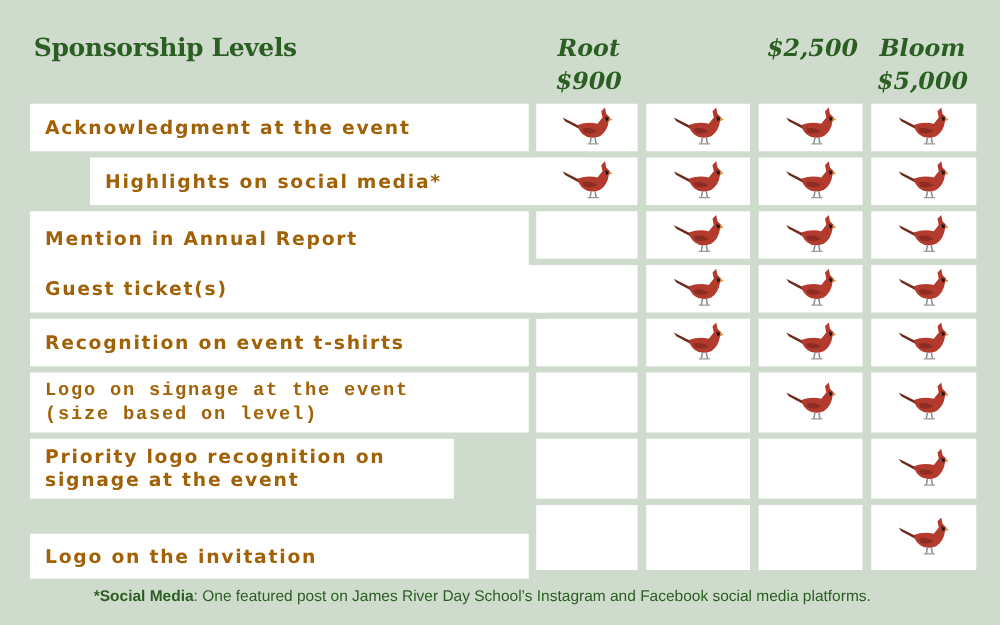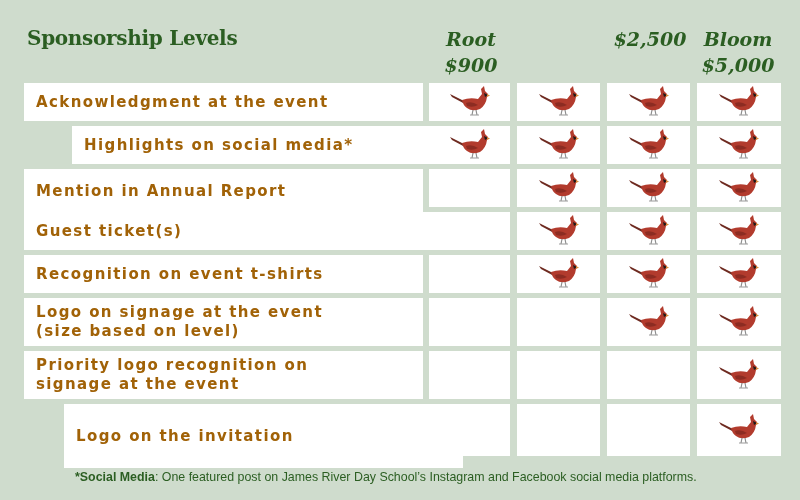--- a/index.html
+++ b/index.html
@@ -250,21 +250,21 @@
   <svg class="bird" viewBox="0 0 44 34">
     <path d="M2 9 L16 16 L17 19 L4 12 Z" fill="#6e2a20"></path>
     <path d="M14 15 Q22 12 30 14 L34 9 L33 4 L36 1 L37 6 L40 9 L39 12 Q38 20 32 24 Q24 27 19 23 Q15 20 14 15 Z" fill="#b23b2d"></path>
     <path d="M18 18 Q24 16 30 20 Q25 23 19 21 Z" fill="#8c2c22"></path>
     <path d="M36 8 L40 10 L37 12 Z" fill="#1a1a1a"></path>
     <path d="M39 9 L42 10.5 L39 12 Z" fill="#d98b3a"></path>
     <path d="M25 25 L24 30 M28 25 L29 30" stroke="#8d8d8d" stroke-width="1.2"></path>
     <path d="M22 30 L31 30" stroke="#9a9a9a" stroke-width="1"></path>
   </svg>
 </div>
-    <div class="cell label-cell" style="left: 24px; width: 399px; top: 298px; height: 48px;">Logo on signage at the event
+    <div class="cell label-cell" style="left: 24px; width: 399px; top: 298px; height: 48px; font-family: Liberation Mono, monospace;">Logo on signage at the event
 (size based on level)</div>
     <div class="cell mark-cell" style="left: 429px; width: 81px; top: 298px; height: 48px;"></div>
     <div class="cell mark-cell" style="left: 517px; width: 83px; top: 298px; height: 48px;"></div>
     <div class="cell mark-cell" style="left: 607px; width: 83px; top: 298px; height: 48px;">
   <svg class="bird" viewBox="0 0 44 34">
     <path d="M2 9 L16 16 L17 19 L4 12 Z" fill="#6e2a20"></path>
     <path d="M14 15 Q22 12 30 14 L34 9 L33 4 L36 1 L37 6 L40 9 L39 12 Q38 20 32 24 Q24 27 19 23 Q15 20 14 15 Z" fill="#b23b2d"></path>
     <path d="M18 18 Q24 16 30 20 Q25 23 19 21 Z" fill="#8c2c22"></path>
     <path d="M36 8 L40 10 L37 12 Z" fill="#1a1a1a"></path>
     <path d="M39 9 L42 10.5 L39 12 Z" fill="#d98b3a"></path>
@@ -276,37 +276,37 @@
   <svg class="bird" viewBox="0 0 44 34">
     <path d="M2 9 L16 16 L17 19 L4 12 Z" fill="#6e2a20"></path>
     <path d="M14 15 Q22 12 30 14 L34 9 L33 4 L36 1 L37 6 L40 9 L39 12 Q38 20 32 24 Q24 27 19 23 Q15 20 14 15 Z" fill="#b23b2d"></path>
     <path d="M18 18 Q24 16 30 20 Q25 23 19 21 Z" fill="#8c2c22"></path>
     <path d="M36 8 L40 10 L37 12 Z" fill="#1a1a1a"></path>
     <path d="M39 9 L42 10.5 L39 12 Z" fill="#d98b3a"></path>
     <path d="M25 25 L24 30 M28 25 L29 30" stroke="#8d8d8d" stroke-width="1.2"></path>
     <path d="M22 30 L31 30" stroke="#9a9a9a" stroke-width="1"></path>
   </svg>
 </div>
-    <div class="cell label-cell" style="left: 24px; width: 399px; top: 351px; height: 48px;">Priority logo recognition on
+    <div class="cell label-cell" style="left: 24px; width: 339px; top: 351px; height: 48px;">Priority logo recognition on
 signage at the event</div>
     <div class="cell mark-cell" style="left: 429px; width: 81px; top: 351px; height: 48px;"></div>
     <div class="cell mark-cell" style="left: 517px; width: 83px; top: 351px; height: 48px;"></div>
     <div class="cell mark-cell" style="left: 607px; width: 83px; top: 351px; height: 48px;"></div>
     <div class="cell mark-cell" style="left: 697px; width: 84px; top: 351px; height: 48px;">
   <svg class="bird" viewBox="0 0 44 34">
     <path d="M2 9 L16 16 L17 19 L4 12 Z" fill="#6e2a20"></path>
     <path d="M14 15 Q22 12 30 14 L34 9 L33 4 L36 1 L37 6 L40 9 L39 12 Q38 20 32 24 Q24 27 19 23 Q15 20 14 15 Z" fill="#b23b2d"></path>
     <path d="M18 18 Q24 16 30 20 Q25 23 19 21 Z" fill="#8c2c22"></path>
     <path d="M36 8 L40 10 L37 12 Z" fill="#1a1a1a"></path>
     <path d="M39 9 L42 10.5 L39 12 Z" fill="#d98b3a"></path>
     <path d="M25 25 L24 30 M28 25 L29 30" stroke="#8d8d8d" stroke-width="1.2"></path>
     <path d="M22 30 L31 30" stroke="#9a9a9a" stroke-width="1"></path>
   </svg>
 </div>
-    <div class="cell label-cell" style="left: 24px; width: 399px; top: 404px; height: 64px; margin-left: 40px;">Logo on the invitation</div>
+    <div class="cell label-cell" style="left: 24px; width: 399px; top: 427px; height: 36px;">Logo on the invitation</div>
     <div class="cell mark-cell" style="left: 429px; width: 81px; top: 404px; height: 52px;"></div>
     <div class="cell mark-cell" style="left: 517px; width: 83px; top: 404px; height: 52px;"></div>
     <div class="cell mark-cell" style="left: 607px; width: 83px; top: 404px; height: 52px;"></div>
     <div class="cell mark-cell" style="left: 697px; width: 84px; top: 404px; height: 52px;">
   <svg class="bird" viewBox="0 0 44 34">
     <path d="M2 9 L16 16 L17 19 L4 12 Z" fill="#6e2a20"></path>
     <path d="M14 15 Q22 12 30 14 L34 9 L33 4 L36 1 L37 6 L40 9 L39 12 Q38 20 32 24 Q24 27 19 23 Q15 20 14 15 Z" fill="#b23b2d"></path>
     <path d="M18 18 Q24 16 30 20 Q25 23 19 21 Z" fill="#8c2c22"></path>
     <path d="M36 8 L40 10 L37 12 Z" fill="#1a1a1a"></path>
     <path d="M39 9 L42 10.5 L39 12 Z" fill="#d98b3a"></path>

